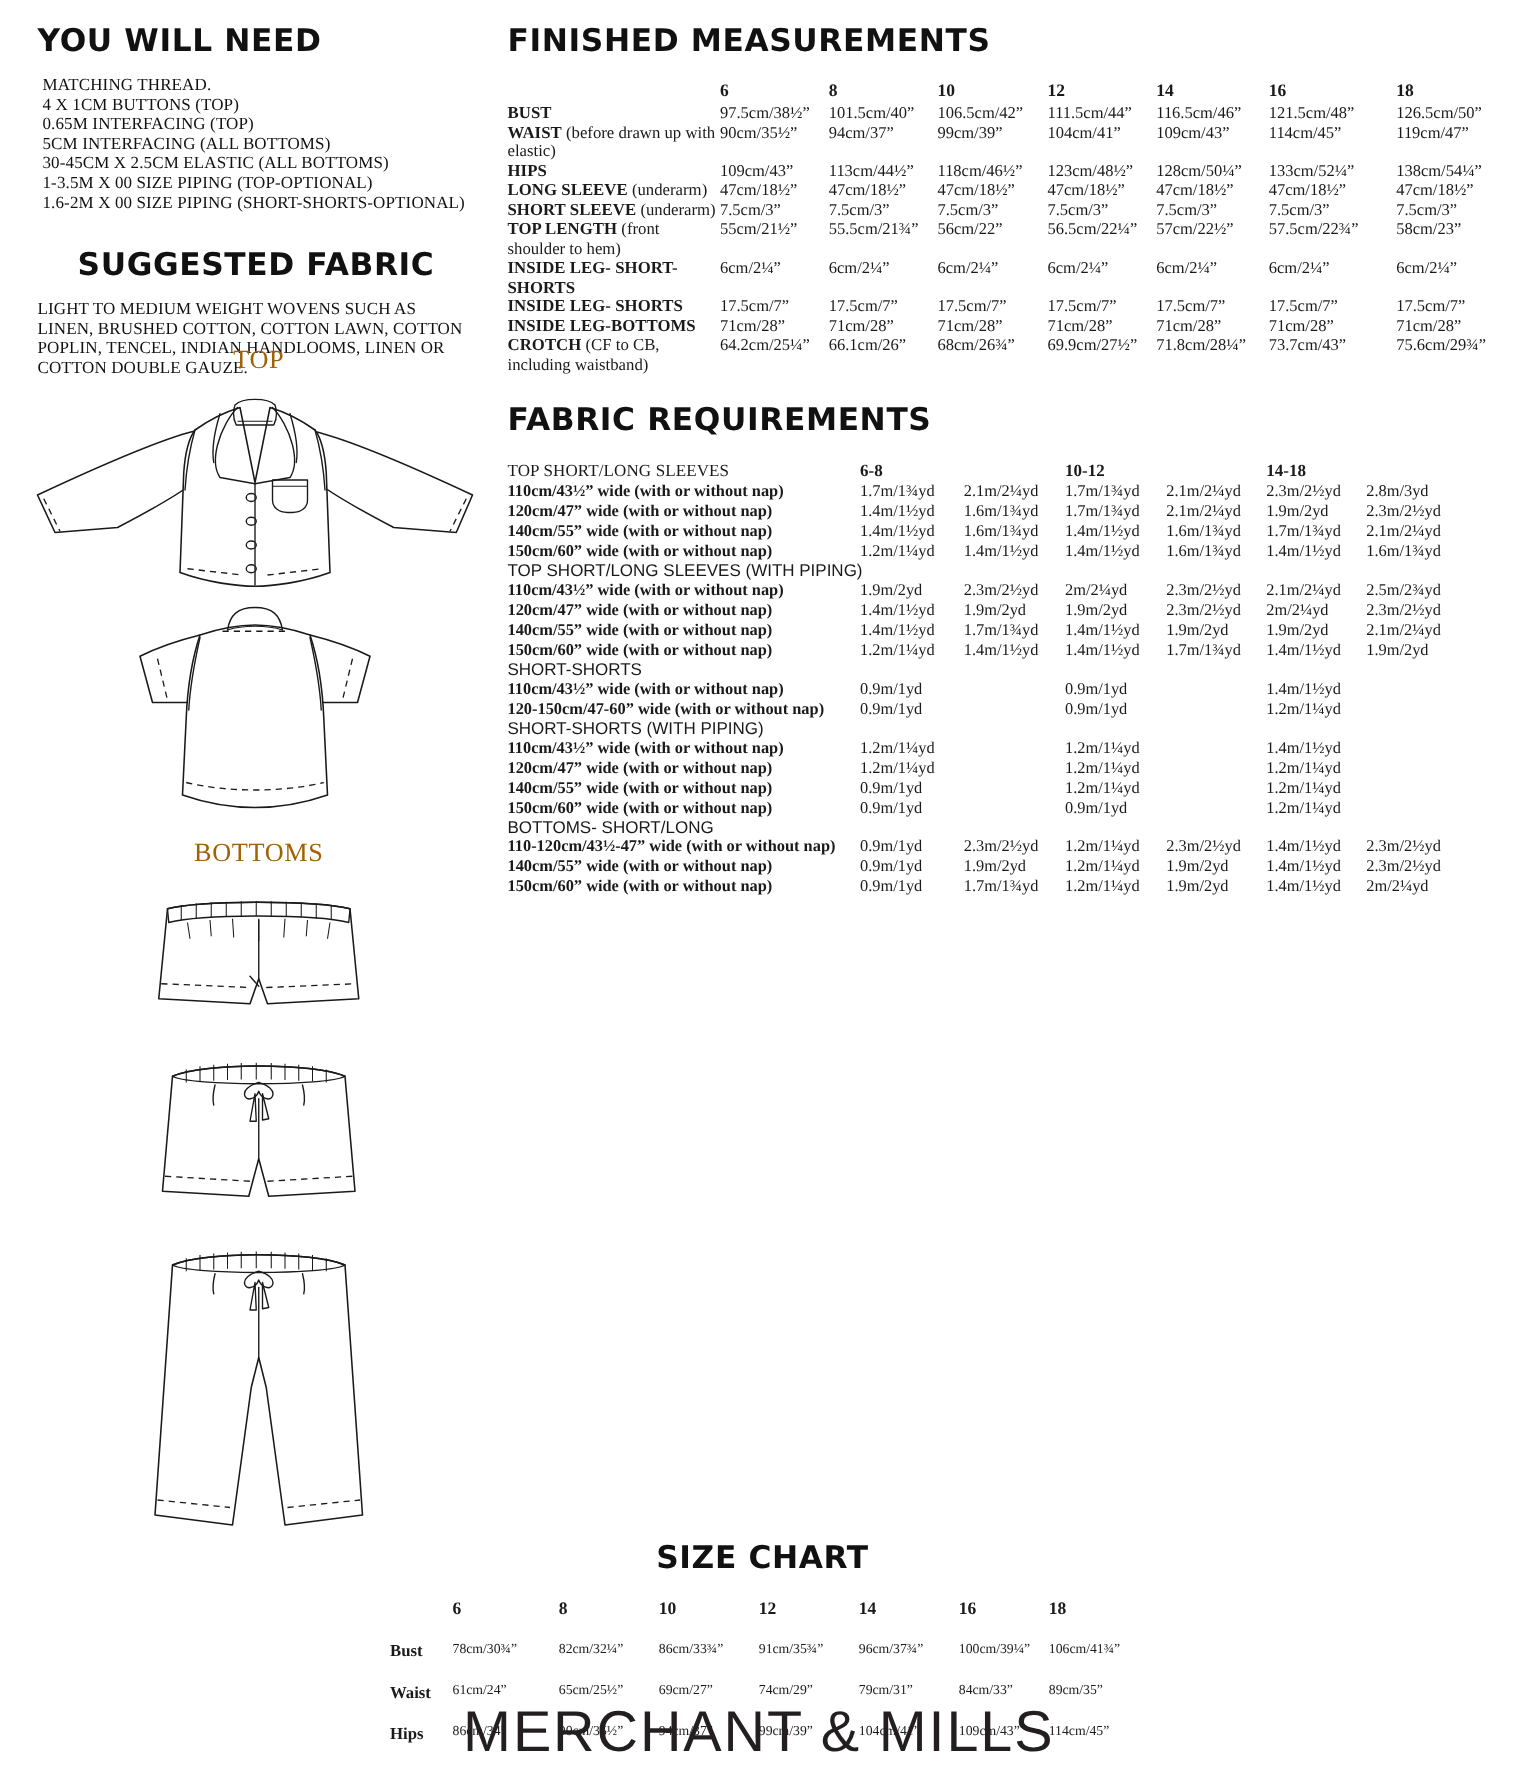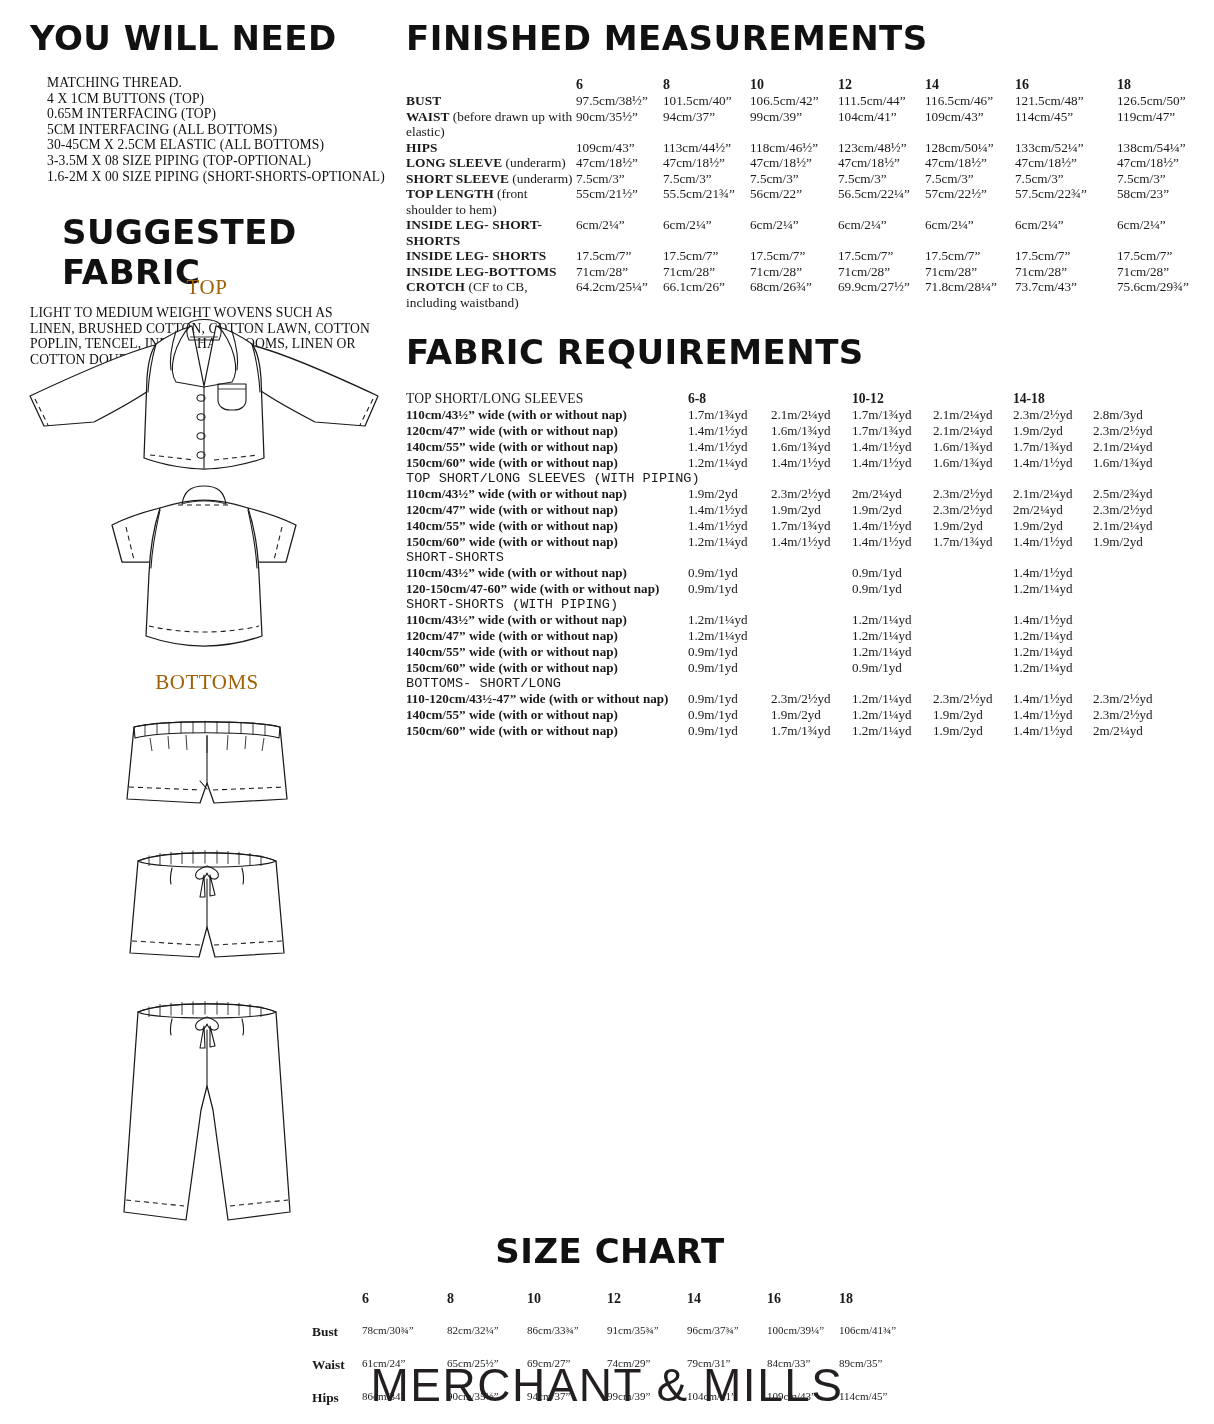--- a/index.html
+++ b/index.html
@@ -11,37 +11,37 @@
     font-family: "Liberation Serif", serif;
     position: relative;
     overflow: hidden;
   }
   .page { position: relative; width: 1214px; height: 1424px; }
 
   
   .h-main {
     font-family: "DejaVu Sans", sans-serif;
     font-weight: 700;
-    font-size: 34px;
+    font-size: 25px;
     letter-spacing: 0.5px;
     color: #111;
     margin: 0;
   }
   .body-caps {
     font-family: "Liberation Serif", serif;
     font-size: 13.6px;
     line-height: 15.6px;
     letter-spacing: 0.1px;
     color: #111;
   }
 
   
   .left { position: absolute; left: 30px; top: 18px; width: 360px; }
   #you-will-need-title { margin-bottom: 13px; }
-  .list-plain { margin: 17px; padding: 0; list-style: none; }
+  .list-plain { margin: 4px; padding: 0; list-style: none; }
   .list-plain li { white-space: nowrap; }
 
   #suggested-fabric-title { margin-top: 28px; margin-bottom: 13px; margin-left: 32px; }
   .fabric-text { width: 345px; }
 
   
   .illus-wrap { position: absolute; left: 14px; top: 275px; width: 386px; }
   .illus-label {
     text-align: center;
     font-family: "Liberation Serif", serif;
@@ -81,21 +81,21 @@
   .fr-table td { padding: 0 4px 0 0; }
   .fr-grouphead td {
     font-family: "Liberation Serif", serif;
     font-size: 13.6px;
     padding-bottom: 17px;
     white-space: nowrap;
   }
   .fr-grouphead td.lbl { font-weight: 400; letter-spacing: 0.1px; }
   .fr-grouphead td.sz { font-weight: 700; }
   .fr-sectionhead td {
-    font-family: Liberation Mono, monospace;
+    font-family: Liberation Sans, sans-serif;
     font-size: 13.6px;
     padding-bottom: 17px;
     padding-top: 2px;
     white-space: nowrap;
   }
   .fr-row td { font-size: 13.1px; padding-bottom: 17px; white-space: nowrap; }
   .fr-row td.lbl b { font-weight: 700; }
   .fr-row td.lbl span.sub { font-weight: 700; }
 
   
@@ -126,21 +126,21 @@
   <div class="left">
 
     <h1 class="h-main" id="you-will-need-title">YOU WILL NEED</h1>
 
     <ul class="list-plain body-caps">
       <li>MATCHING THREAD.</li>
       <li>4 X 1CM BUTTONS (TOP)</li>
       <li>0.65M INTERFACING (TOP)</li>
       <li>5CM INTERFACING (ALL BOTTOMS)</li>
       <li>30-45CM X 2.5CM ELASTIC (ALL BOTTOMS)</li>
-      <li>3-3.5M X 08 SIZE PIPING (TOP-OPTIONAL)</li>
+      <li>1-3.5M X 00 SIZE PIPING (TOP-OPTIONAL)</li>
       <li>1.6-2M X 00 SIZE PIPING (SHORT-SHORTS-OPTIONAL)</li>
     </ul>
 
     <h1 class="h-main" id="suggested-fabric-title">SUGGESTED FABRIC</h1>
 
     <p class="body-caps fabric-text" style="margin:0;">LIGHT TO MEDIUM WEIGHT WOVENS SUCH AS LINEN, BRUSHED COTTON, COTTON LAWN, COTTON POPLIN, TENCEL, INDIAN HANDLOOMS, LINEN OR COTTON DOUBLE GAUZE.</p>
   </div>
 
   <div class="illus-wrap">
 

